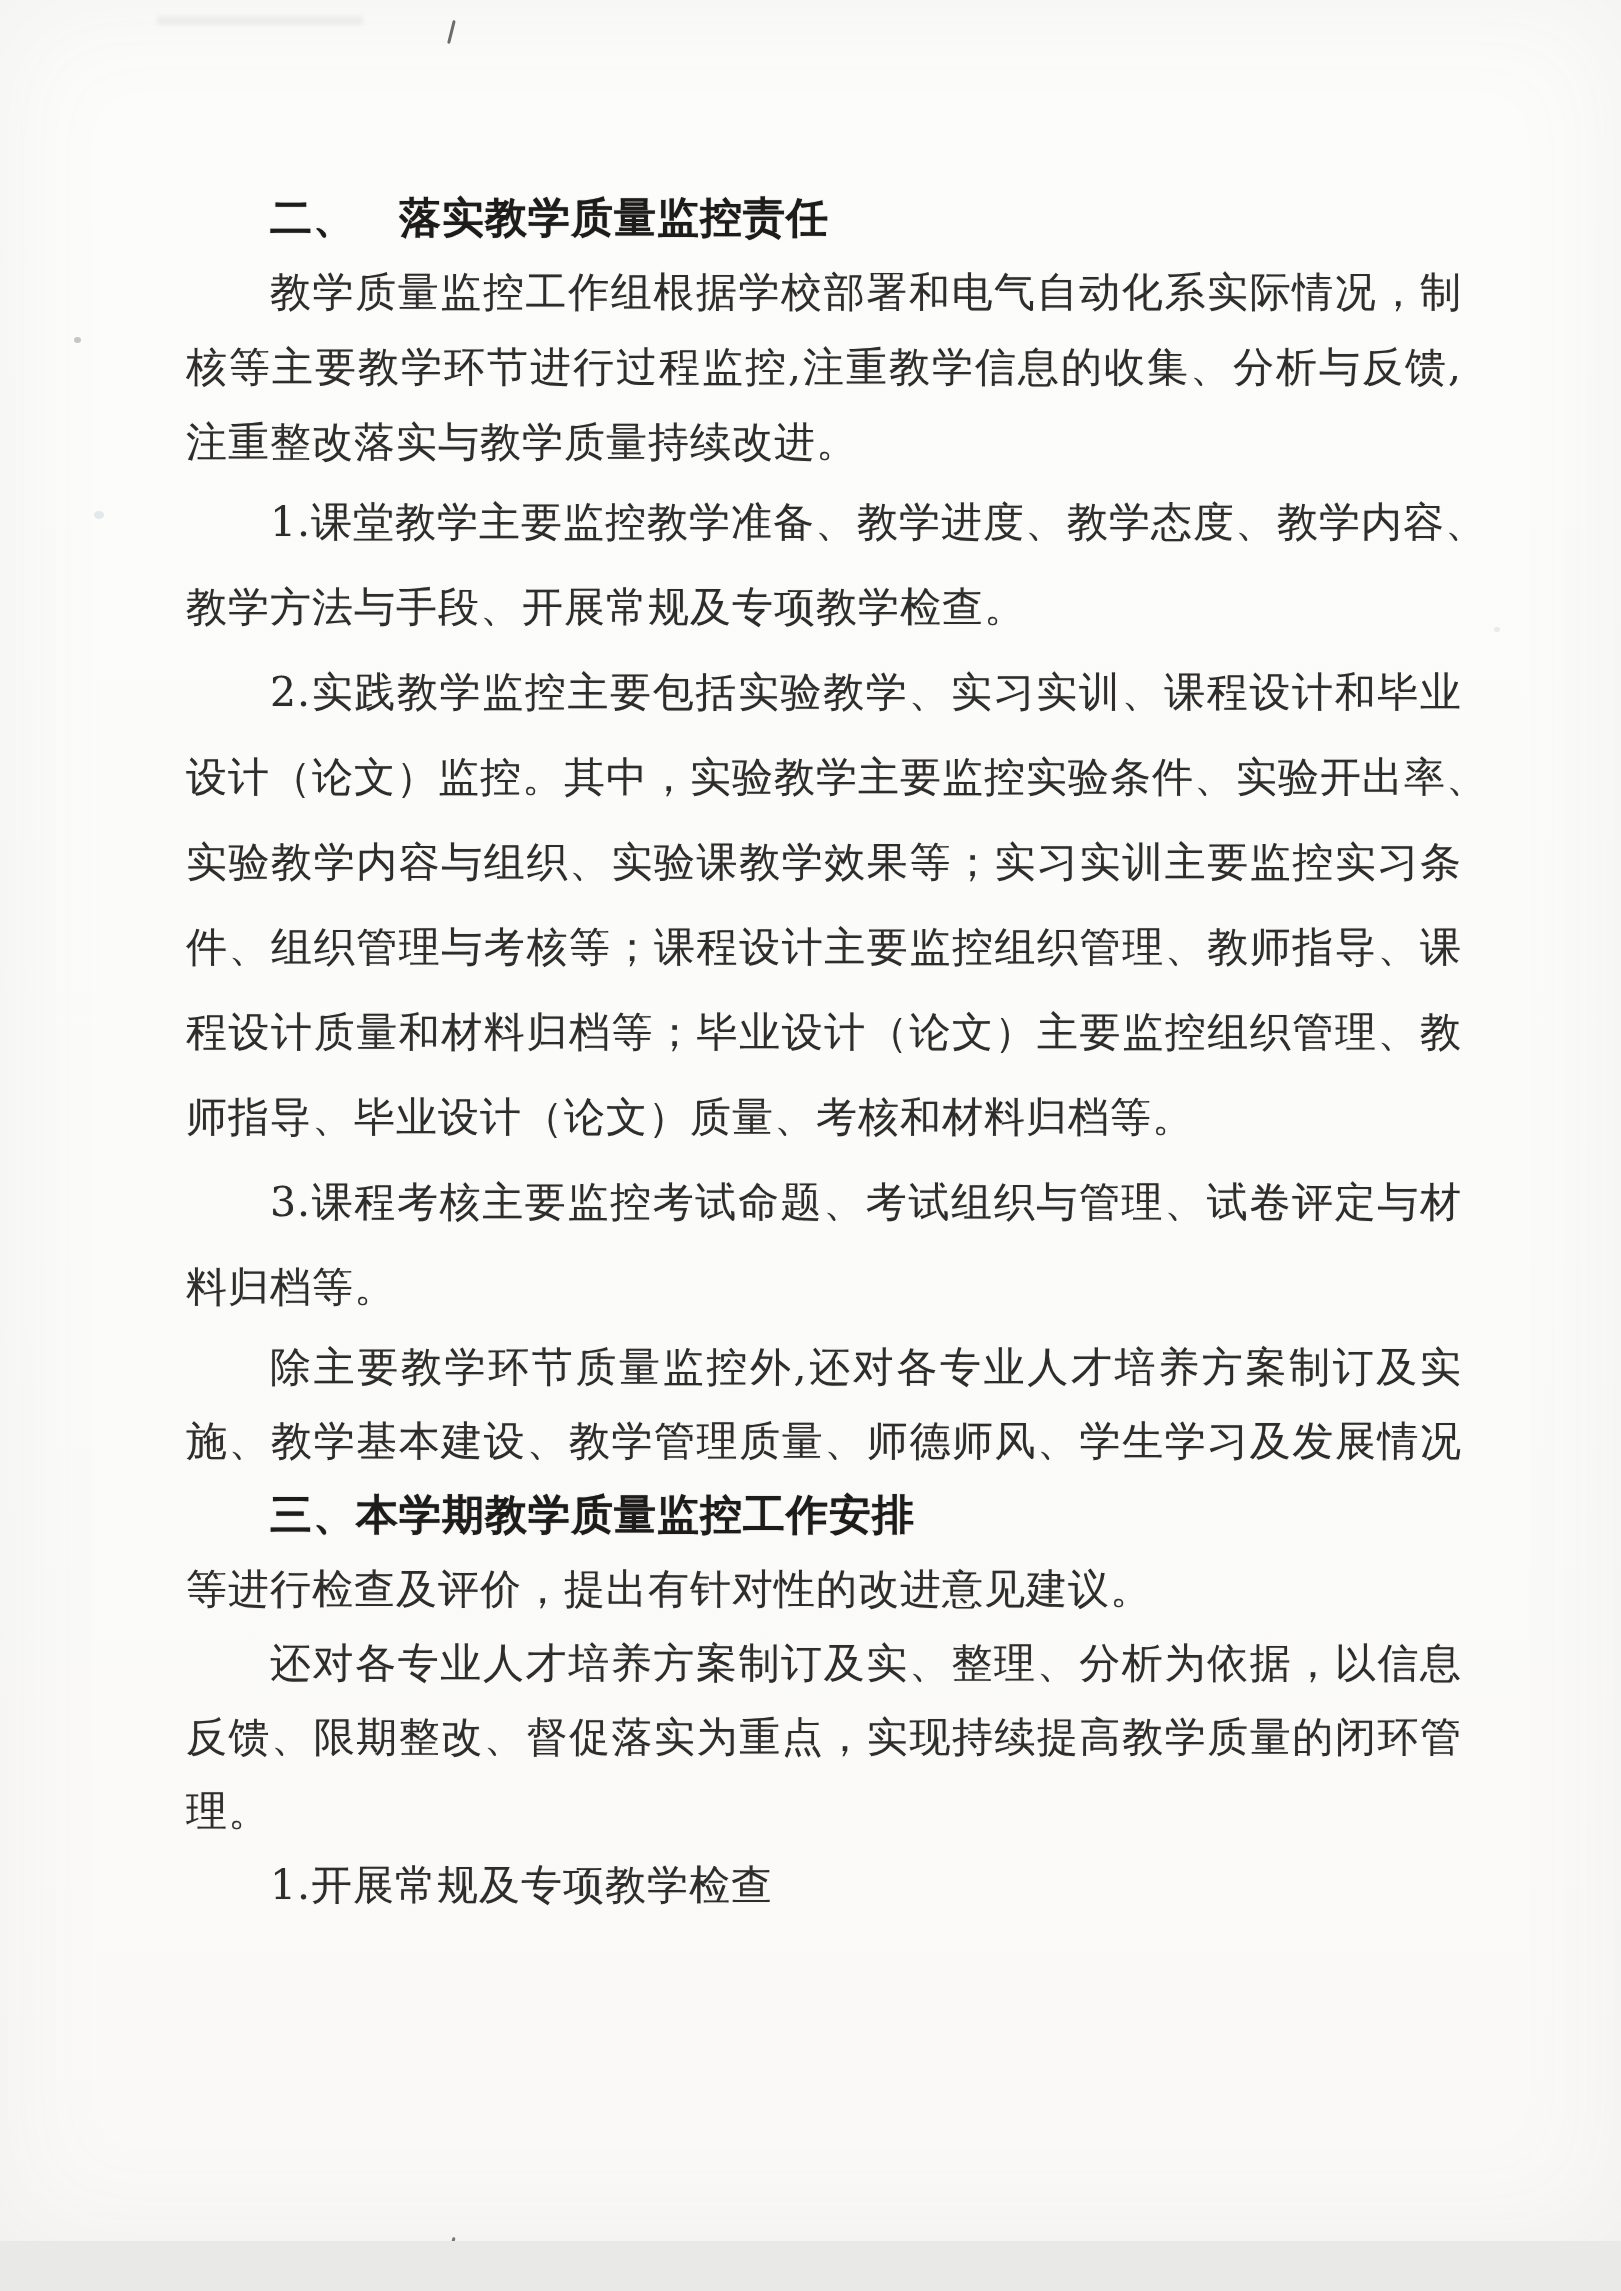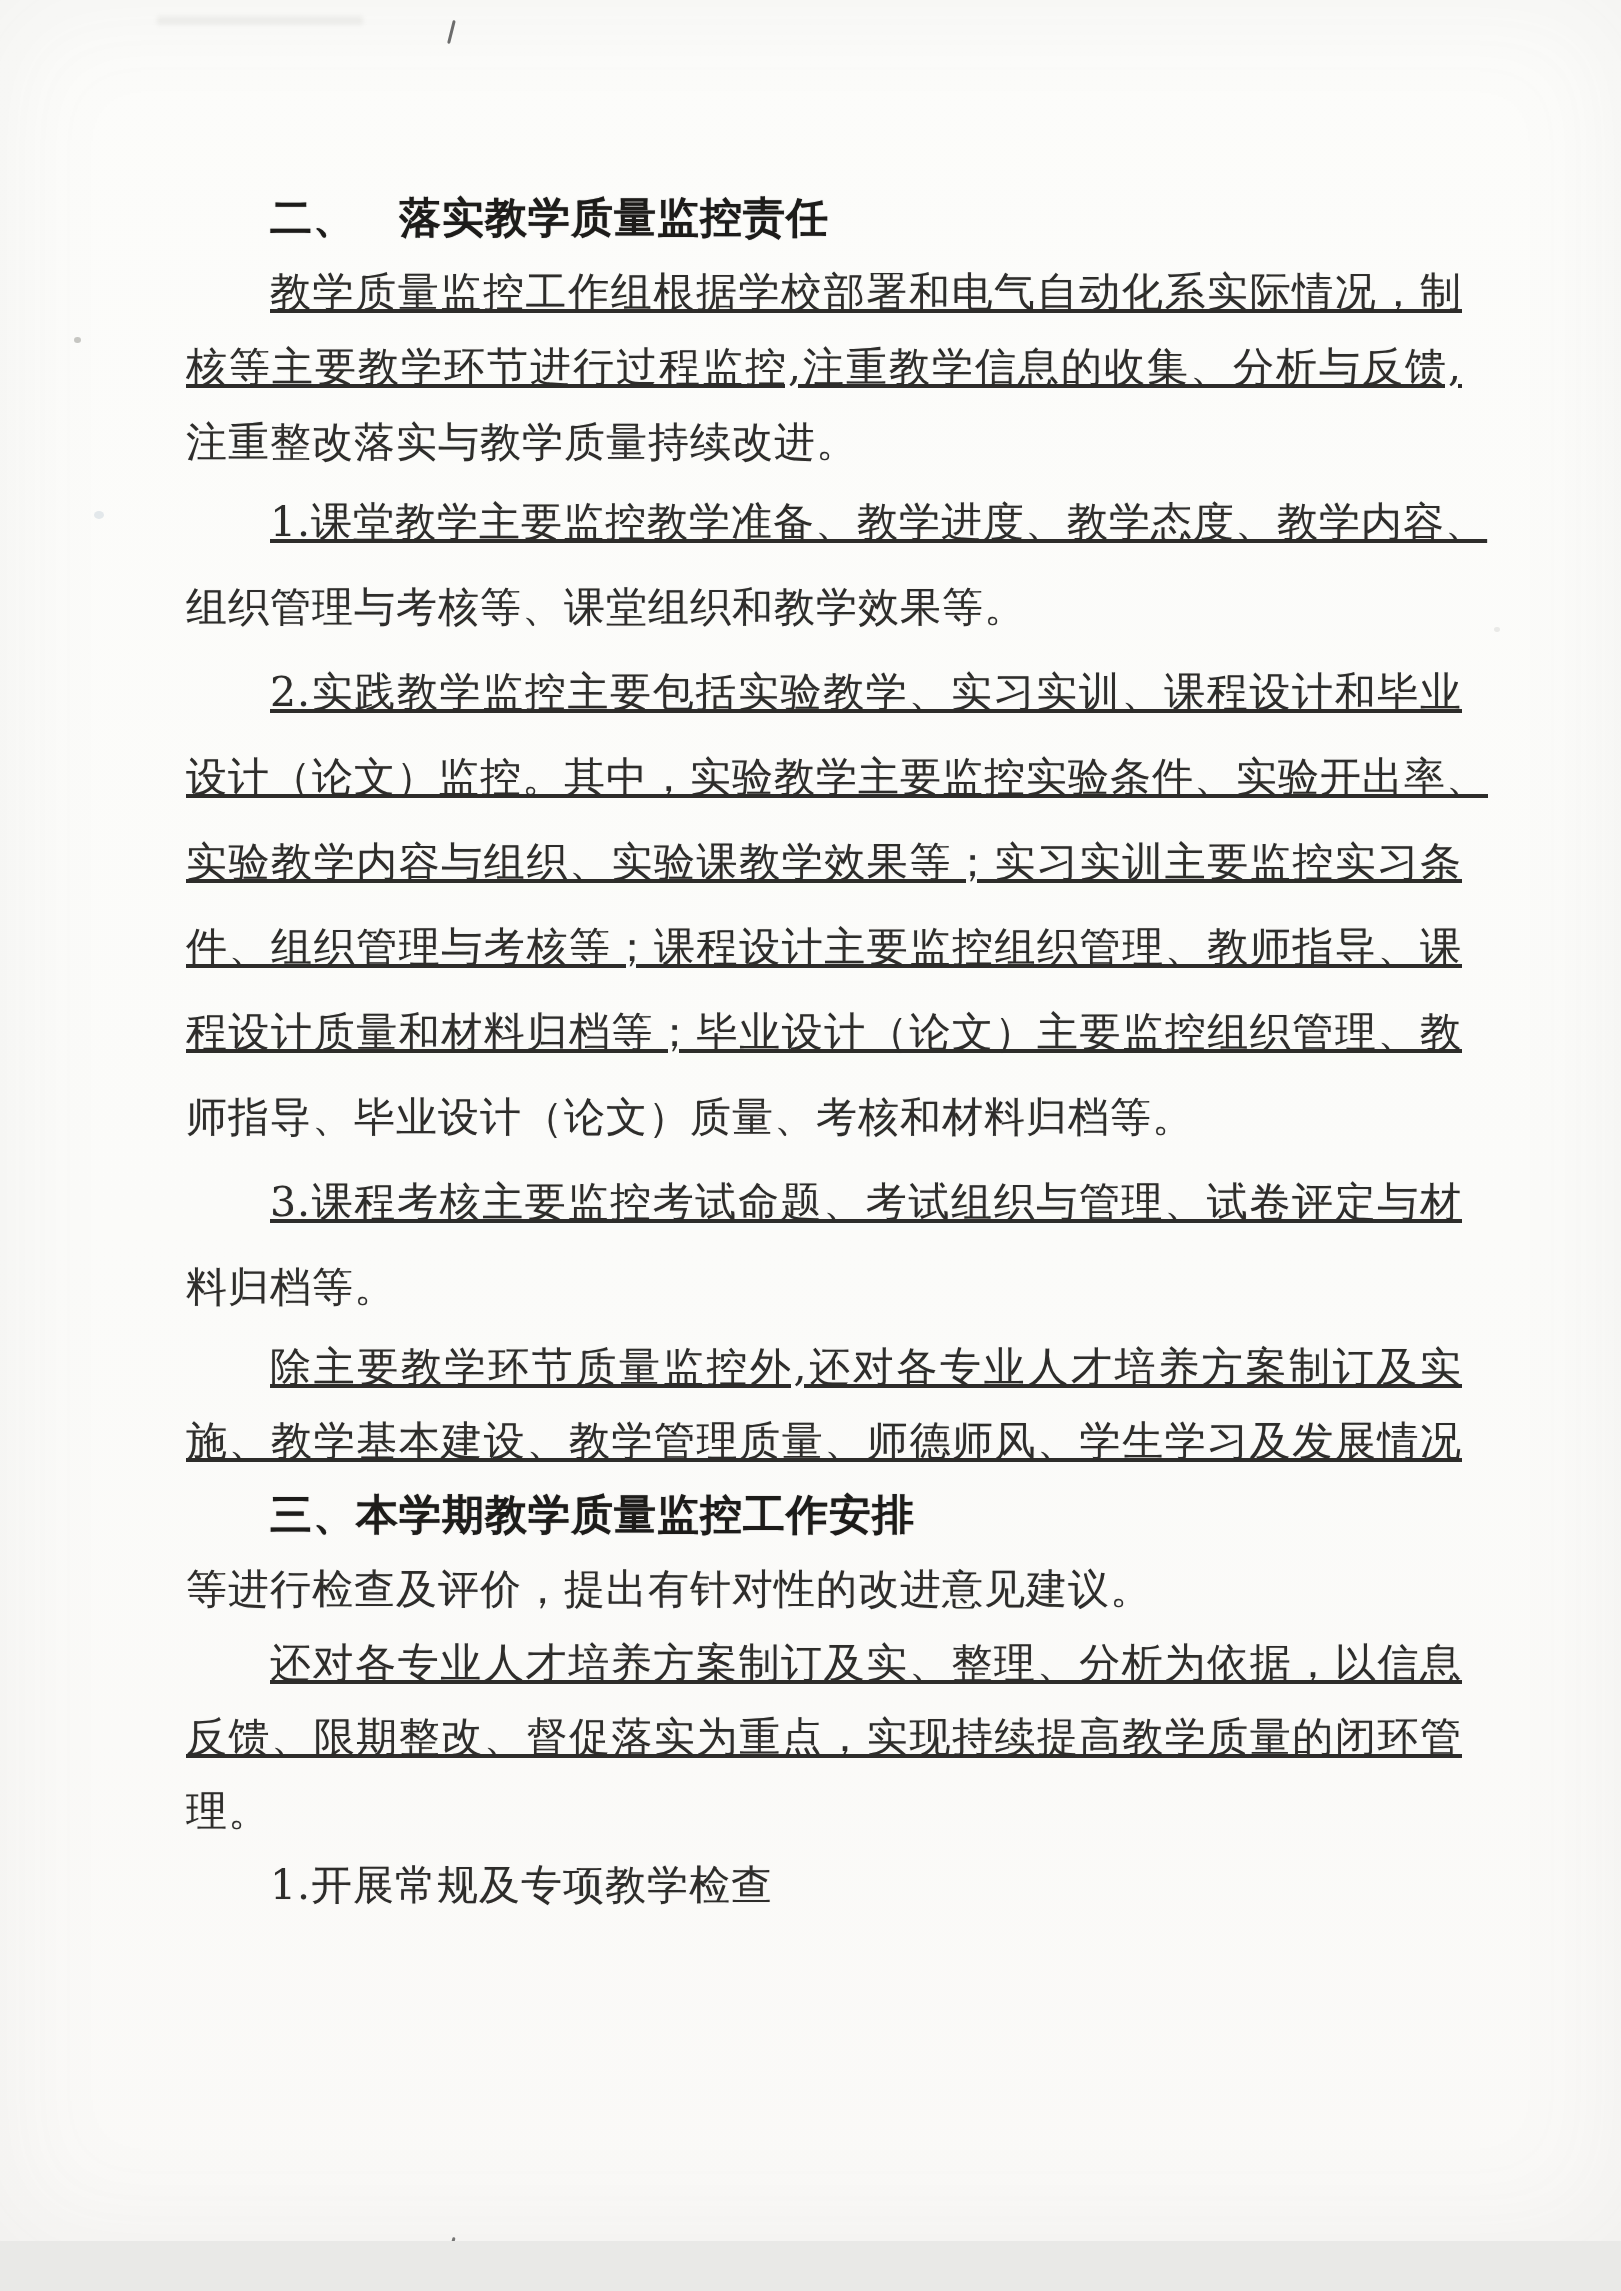--- a/index.html
+++ b/index.html
@@ -25,21 +25,21 @@
     width:1276px;
     font-size:41px;
     color:#2e2d2b;
     white-space:nowrap;
     letter-spacing:1px;
     text-shadow:0 0 1px rgba(60,60,60,0.25);
   }
   .sec-a{height:75px;line-height:75px;}
   .sec-b{height:85px;line-height:85px;}
   .sec-c{height:74px;line-height:74px;}
-  .just{text-align:justify;text-align-last:justify;text-justify:inter-character;text-decoration:underline;}
+  .just{text-align:justify;text-align-last:justify;text-justify:inter-character;}
   .indent{text-indent:84px;}
   .heading{
     font-weight:700;color:#1d1c1a;font-size:42px;
     text-shadow:0 0 1px rgba(20,20,20,0.55);
   }
   
   .tick{
     position:absolute;width:2.9px;height:23.5px;
     background:#4a4a4a;border-radius:2px;
     transform:rotate(14deg);
@@ -70,21 +70,21 @@
   <div class="speck speck-1"></div>
   <div class="speck speck-2"></div>
   <div class="speck speck-3"></div>
 
   <div class="textblock">
     <div class="line sec-a heading indent">二、　落实教学质量监控责任</div>
     <div class="line sec-a indent just">教学质量监控工作组根据学校部署和电气自动化系实际情况，制</div>
     <div class="line sec-a just">核等主要教学环节进行过程监控,注重教学信息的收集、分析与反馈,</div>
     <div class="line sec-a">注重整改落实与教学质量持续改进。</div>
     <div class="line sec-b indent just">1.课堂教学主要监控教学准备、教学进度、教学态度、教学内容、</div>
-    <div class="line sec-b">组织管理与考核等、课堂组织和教学效果等。</div>
+    <div class="line sec-b">教学方法与手段、开展常规及专项教学检查。</div>
     <div class="line sec-b indent just">2.实践教学监控主要包括实验教学、实习实训、课程设计和毕业</div>
     <div class="line sec-b just">设计（论文）监控。其中，实验教学主要监控实验条件、实验开出率、</div>
     <div class="line sec-b just">实验教学内容与组织、实验课教学效果等；实习实训主要监控实习条</div>
     <div class="line sec-b just">件、组织管理与考核等；课程设计主要监控组织管理、教师指导、课</div>
     <div class="line sec-b just">程设计质量和材料归档等；毕业设计（论文）主要监控组织管理、教</div>
     <div class="line sec-b">师指导、毕业设计（论文）质量、考核和材料归档等。</div>
     <div class="line sec-b indent just">3.课程考核主要监控考试命题、考试组织与管理、试卷评定与材</div>
     <div class="line sec-b">料归档等。</div>
     <div class="line sec-c indent just">除主要教学环节质量监控外,还对各专业人才培养方案制订及实</div>
     <div class="line sec-c just">施、教学基本建设、教学管理质量、师德师风、学生学习及发展情况</div>

